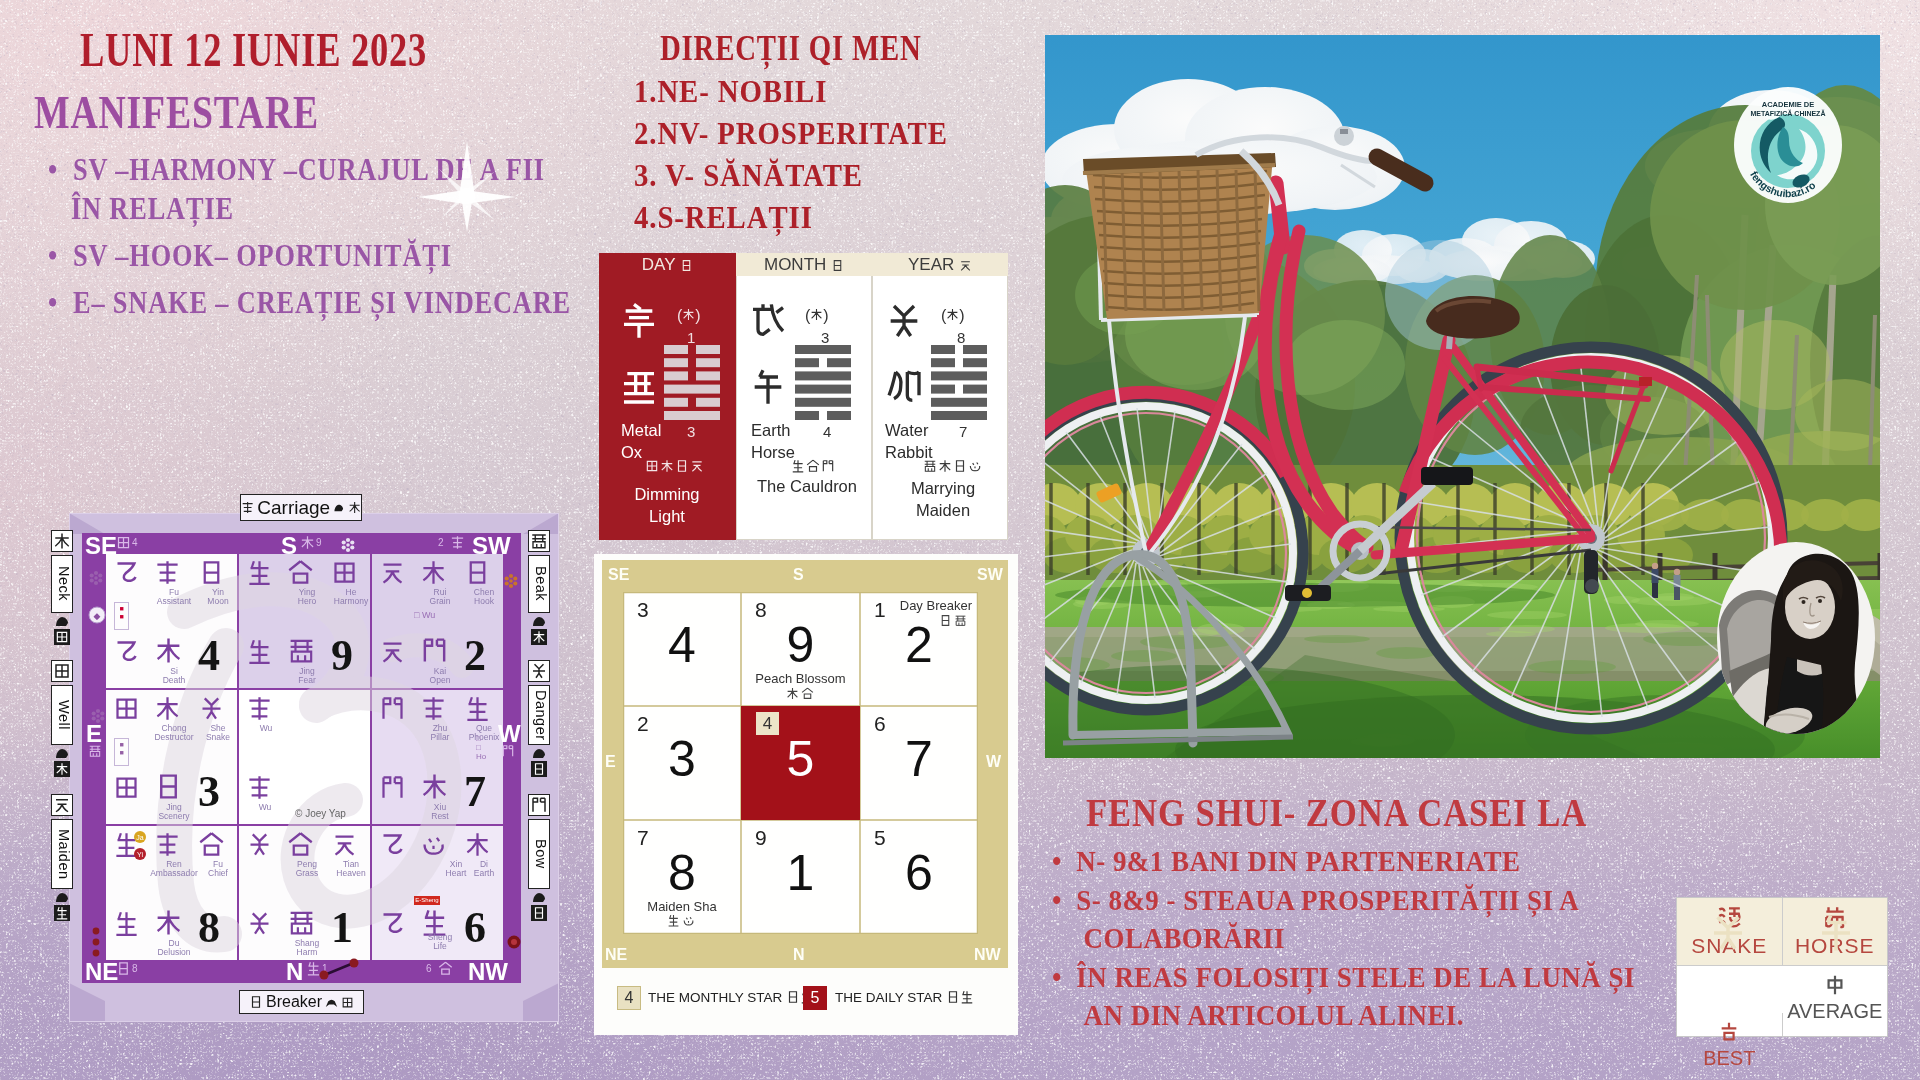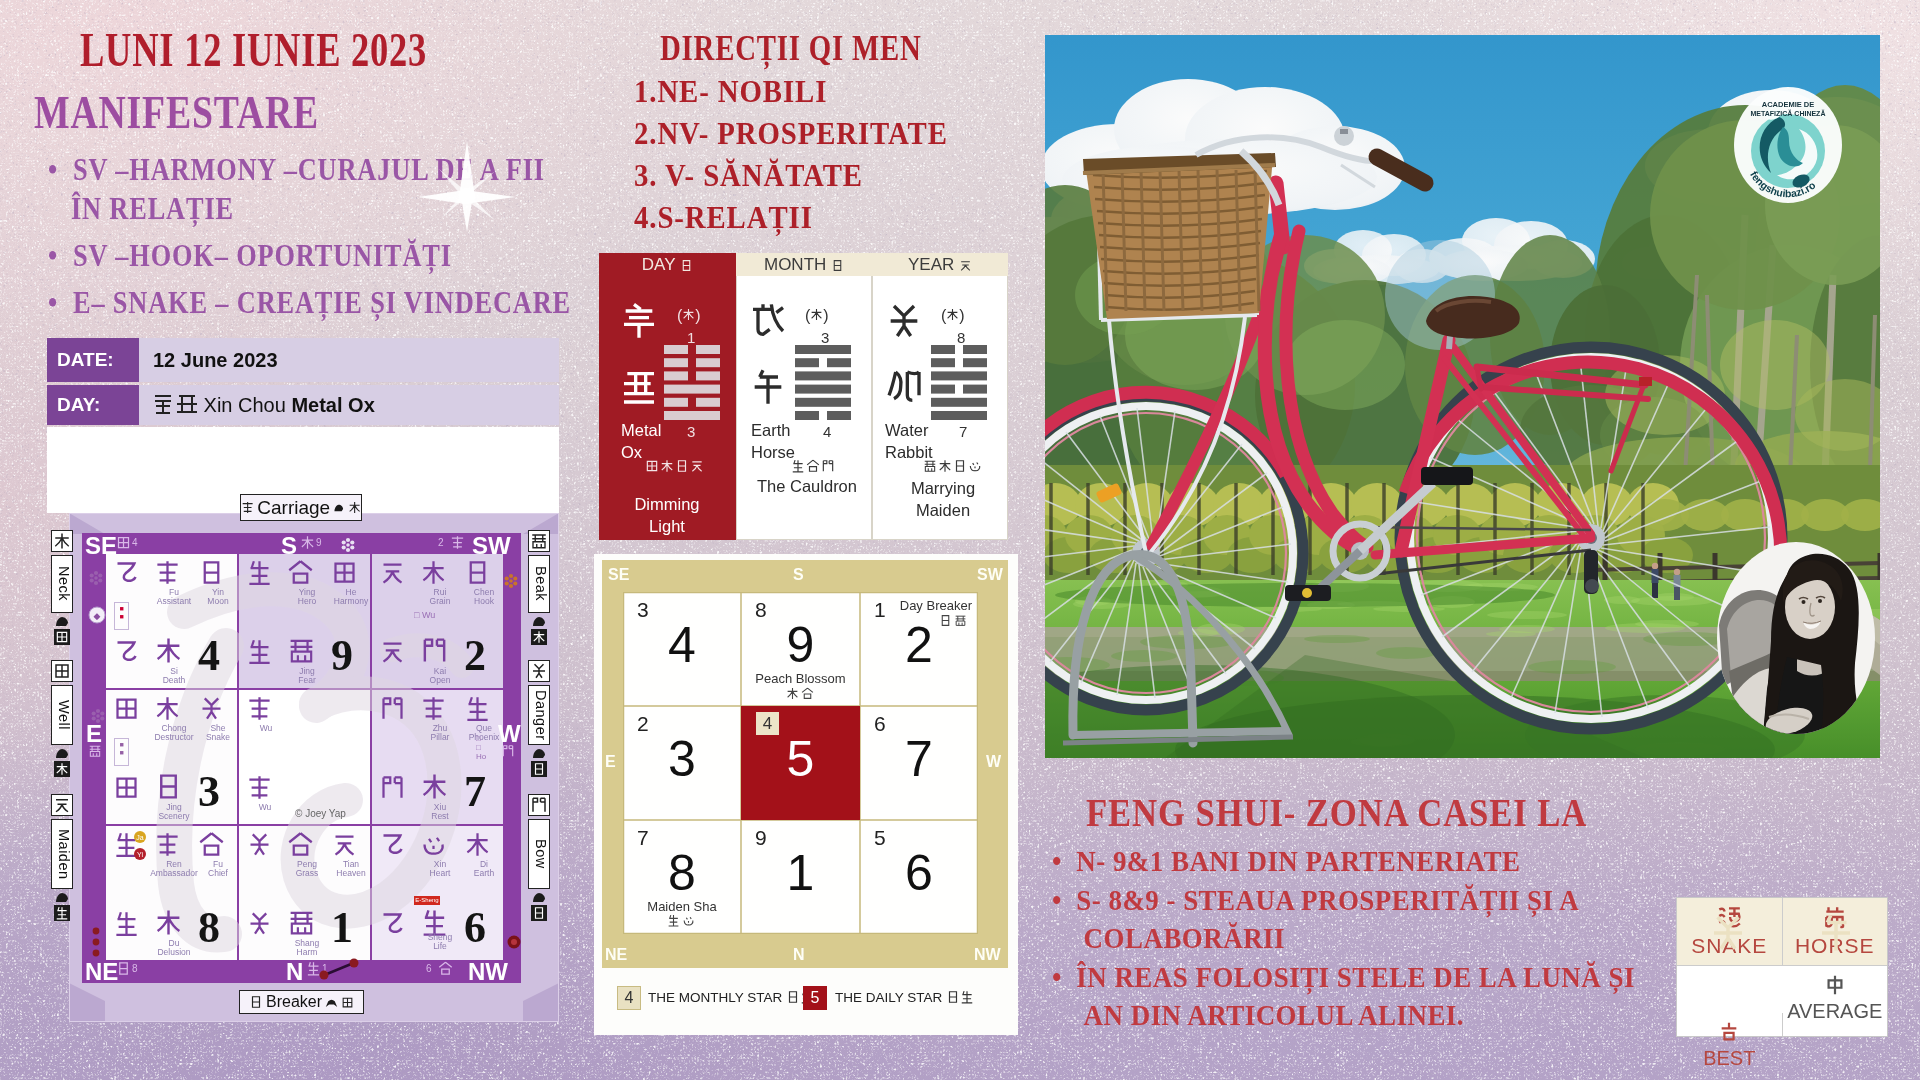--- a/index.html
+++ b/index.html
@@ -149,41 +149,20 @@
 
 <div class="abs serifB nowrap" style="left:660px;top:27px;font-size:36px;letter-spacing:1px;z-index:3;color:#ad2029;transform:scale(.80,1);transform-origin:0 0;">DIRECȚII QI MEN</div>
 
 <div class="abs serifB" style="left:634px;top:70px;font-size:32px;line-height:42px;letter-spacing:1px;z-index:3;color:#ad2029;transform:scale(.90,1);transform-origin:0 0;">
   <div>1.NE- NOBILI</div>
   <div>2.NV- PROSPERITATE</div>
   <div>3. V- SĂNĂTATE</div>
   <div>4.S-RELAȚII</div>
 </div>
 
-<div class="abs" style="left:47px;top:338px;width:512px;z-index:3;">
-
-  <div style="height:44px;display:flex;margin-bottom:3px;">
-    <div style="width:82px;background:#7b4496;color:#fff;font-weight:bold;font-size:19px;line-height:44px;padding-left:10px;">DATE:</div>
-    <div style="flex:1;background:#d7cee4;color:#111;font-weight:bold;font-size:20px;line-height:44px;padding-left:14px;">12 June 2023</div>
-  </div>
-
-  <div style="height:40px;display:flex;">
-    <div style="width:82px;background:#7b4496;color:#fff;font-weight:bold;font-size:19px;line-height:40px;padding-left:10px;">DAY:</div>
-    <div style="flex:1;background:#d7cee4;color:#111;font-size:20px;line-height:40px;padding-left:13px;">
-      <svg width="46" height="24" viewBox="0 0 46 24" style="vertical-align:-4px">
-            <g stroke="#222" stroke-width="2" fill="none">
-              <path d="M3 4 H19 M3 9 H19 M11 9 V21 M4 14 H18 M4 21 H18"></path>
-              <path d="M27 4 H43 M30 4 V20 M40 4 V20 M25 12 H45 M25 20 H45"></path>
-            </g>
-          </svg>
-      Xin Chou <b>Metal Ox</b></div>
-  </div>
-
-  <div style="height:86px;background:#ffffff;margin-top:2px;"></div>
-</div>
 
 <div class="abs" style="left:48px;top:494px;width:512px;height:540px;z-index:3;">
 
   <div class="abs" style="left:21px;top:19px;width:490px;height:509px;background:#cfc0df;"></div>
 
   <svg class="abs" style="left:21px;top:19px;" width="490" height="509">
         <g fill="#bba8d0">
           <path d="M0 0 L36 21 L0 21 Z"></path>
           <path d="M490 0 L490 21 L454 21 Z"></path>
           <path d="M0 509 L0 470 L36 488 L36 509 Z"></path>
@@ -383,21 +362,21 @@
         <div class="abs qlab" style="left:36px;top:113px;">Shang<br>Harm</div>
         <div class="abs" style="left:92px;top:76px;font-family:'Liberation Serif',serif;font-weight:bold;font-size:44px;color:#141414;">1</div>
       </div>
       <div class="abs" style="left:324px;top:332px;width:131px;height:134px;">
         <svg class="abs" style="left:7px;top:5px;color:#7a3f9e" width="27" height="27" viewBox="0 0 24 24">
           <use href="#h9"></use>
         </svg>
         <svg class="abs" style="left:48px;top:5px;color:#7a3f9e" width="27" height="27" viewBox="0 0 24 24">
           <use href="#hA"></use>
         </svg>
-        <div class="abs qlab" style="left:36px;top:34px;">Xin<br>Heart</div>
+        <div class="abs qlab" style="left:52px;top:34px;">Xin<br>Heart</div>
         <svg class="abs" style="left:92px;top:5px;color:#7a3f9e" width="27" height="27" viewBox="0 0 24 24">
           <use href="#h3"></use>
         </svg>
         <div class="abs qlab" style="left:80px;top:34px;">Di<br>Earth</div>
         <svg class="abs" style="left:7px;top:84px;color:#7a3f9e" width="27" height="27" viewBox="0 0 24 24">
           <use href="#h9"></use>
         </svg>
         <svg class="abs" style="left:48px;top:82px;color:#7a3f9e" width="29" height="29" viewBox="0 0 24 24">
           <use href="#h6"></use>
         </svg>
@@ -646,21 +625,21 @@
       </svg>
       <svg class="abs" style="left:61px;top:206px;color:#f3e4e6" width="14" height="14" viewBox="0 0 24 24">
         <use href="#h3"></use>
       </svg>
       <svg class="abs" style="left:76px;top:206px;color:#f3e4e6" width="14" height="14" viewBox="0 0 24 24">
         <use href="#h2"></use>
       </svg>
       <svg class="abs" style="left:91px;top:206px;color:#f3e4e6" width="14" height="14" viewBox="0 0 24 24">
         <use href="#hB"></use>
       </svg>
-      <div class="abs" style="left:28px;top:240px;width:80px;text-align:center;color:#fff;font-size:16.5px;line-height:22px;">Dimming<br>Light</div>
+      <div class="abs" style="left:28px;top:230px;width:80px;text-align:center;color:#fff;font-size:16.5px;line-height:22px;">Dimming<br>Light</div>
       <svg class="abs" style="left:149px;top:48px;color:#2c2c2c" width="40" height="40" viewBox="0 0 24 24">
         <use href="#hW"></use>
       </svg>
       <svg class="abs" style="left:149px;top:114px;color:#2c2c2c" width="40" height="40" viewBox="0 0 24 24">
         <use href="#hWu"></use>
       </svg>
       <div class="abs" style="left:206px;top:54px;color:#333;font-size:16px;">(<svg width="13" height="13" viewBox="0 0 24 24" style="color:#333">
           <use href="#h3"></use>
         </svg>)</div>
       <div class="abs" style="left:222px;top:76px;color:#333;font-size:15px;">3</div>

